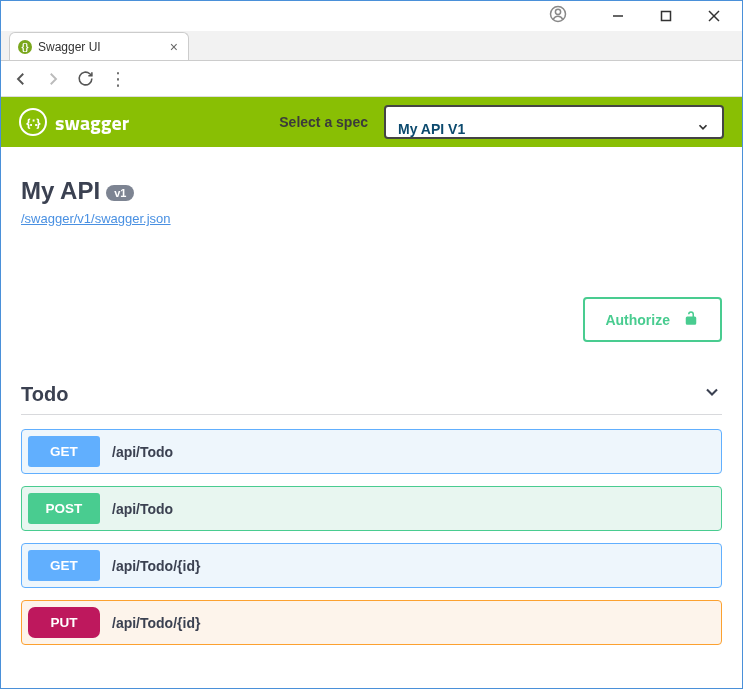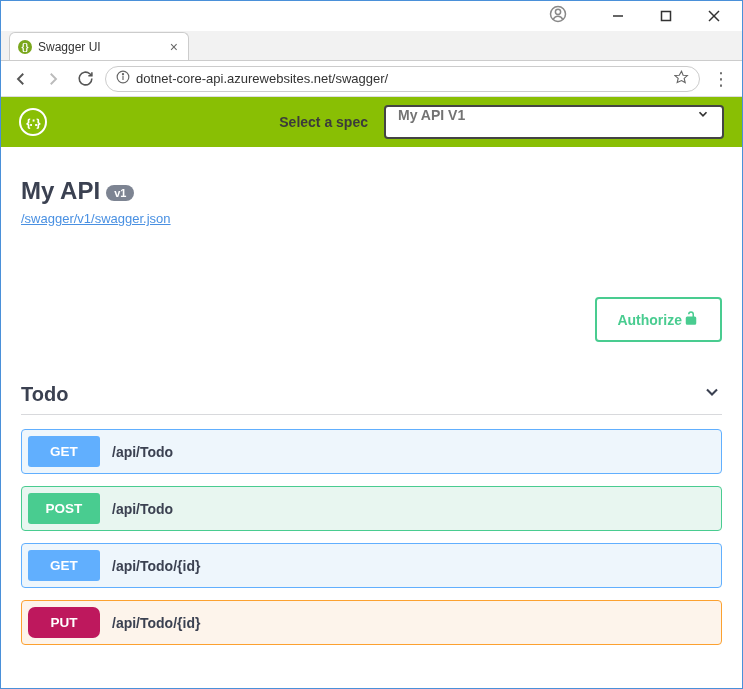--- a/index.html
+++ b/index.html
@@ -23,35 +23,35 @@
 .urlbar { flex: 1; height: 26px; border: 1px solid #ccc; border-radius: 13px; display: flex; align-items: center; padding: 0 10px; font-size: 13px; color: #333; gap: 6px; }
 .urlbar .info-icon { color: #666; }
 .urlbar .star { margin-left: auto; color: #666; }
 .menu-dots { font-size: 18px; color: #666; padding: 0 4px; cursor: pointer; }
 
 
 .swagger-header { background: #89bf04; height: 50px; display: flex; align-items: center; padding: 0 18px; gap: 16px; }
 .swagger-logo { display: flex; align-items: center; gap: 8px; color: #fff; font-weight: bold; font-size: 20px; font-family: "Titillium Web", Arial, sans-serif; }
 .swagger-logo .logo-icon { width: 28px; height: 28px; border: 2.5px solid #fff; border-radius: 50%; display: flex; align-items: center; justify-content: center; font-size: 12px; font-weight: bold; letter-spacing: -1px; }
 .spec-label { color: #3b3b3b; font-weight: bold; font-size: 14px; margin-left: auto; }
-.spec-select { flex: 0 0 340px; height: 34px; background: #fff; border: 2px solid #444; border-radius: 4px; display: flex; align-items: flex-start; padding: 0 12px; font-size: 14px; font-weight: bold; color: #737373; justify-content: space-between; cursor: pointer; }
+.spec-select { flex: 0 0 340px; height: 34px; background: #fff; border: 2px solid #444; border-radius: 4px; display: flex; align-items: flex-end; padding: 0 12px; font-size: 14px; font-weight: bold; color: #0c4a6e; justify-content: space-between; cursor: pointer; }
 
 
 .content { padding: 30px 20px 0 20px; height: calc(689px - 30px - 28px - 36px - 50px); overflow-y: scroll; }
 .content::-webkit-scrollbar { width: 16px; }
 .content::-webkit-scrollbar-track { background: #f1f1f1; }
 .content::-webkit-scrollbar-thumb { background: #c1c1c1; border-radius: 2px; }
 
 .api-title-row { display: flex; align-items: flex-start; gap: 6px; }
 .api-title { font-size: 24px; font-weight: 800; color: #3b4151; font-family: Arial, sans-serif; }
 .api-version { background: #7d8492; color: #fff; font-size: 11px; font-weight: bold; padding: 2px 8px; border-radius: 12px; margin-top: 8px; }
 .api-link { color: #4990e2; font-size: 13px; text-decoration: underline; display: inline-block; margin-top: 6px; }
 
 .authorize-row { display: flex; justify-content: flex-end; margin-top: 70px; margin-bottom: 30px; }
-.authorize-btn { border: 2px solid #49cc90; color: #49cc90; background: #fff; font-weight: bold; font-size: 14px; padding: 10px 20px; border-radius: 4px; display: flex; align-items: center; cursor: pointer; }
+.authorize-btn { border: 2px solid #49cc90; color: #49cc90; background: #fff; font-weight: bold; font-size: 14px; padding: 10px 20px; border-radius: 4px; display: flex; align-items: center; gap: 12px; cursor: pointer; }
 
 .section-header { display: flex; align-items: center; justify-content: space-between; padding: 10px 0 8px 0; border-bottom: 1px solid rgba(59,65,81,0.2); margin-bottom: 14px; cursor: pointer; }
 .section-title { font-size: 20px; font-weight: 700; color: #3b4151; }
 
 .op { border-radius: 4px; margin-bottom: 12px; display: flex; align-items: center; padding: 6px; gap: 12px; }
 .op-get { background: #eef6fc; border: 1px solid #61affe; }
 .op-post { background: #e8f6f0; border: 1px solid #49cc90; }
 .op-put { background: #fdf4eb; border: 1px solid #fca130; }
 .op-method { width: 72px; text-align: center; color: #fff; font-weight: bold; font-size: 13.5px; padding: 8px 9px; border-radius: 3px; }
 .op-get .op-method { background: #61affe; }
@@ -106,41 +106,27 @@
     <svg width="18" height="18" viewBox="0 0 24 24" fill="none" stroke="#bbb" stroke-width="2.5">
         <path d="M9 5l7 7-7 7"></path>
       </svg>
   </div>
   <div class="nav-btn">
     <svg width="17" height="17" viewBox="0 0 24 24" fill="none" stroke="#555" stroke-width="2.2">
         <path d="M21 12a9 9 0 1 1-3-6.7L21 8"></path>
         <path d="M21 3v5h-5"></path>
       </svg>
   </div>
-  <div class="urlbar">
-    <span class="info-icon">
-      <svg width="14" height="14" viewBox="0 0 24 24" fill="none" stroke="#666" stroke-width="2">
-          <circle cx="12" cy="12" r="10"></circle>
-          <line x1="12" y1="10" x2="12" y2="17"></line>
-          <circle cx="12" cy="7" r="1" fill="#666"></circle>
-        </svg>
-    </span>
-    <span>dotnet-core-api.azurewebsites.net/swagger/</span>
-    <span class="star">
-      <svg width="15" height="15" viewBox="0 0 24 24" fill="none" stroke="#666" stroke-width="1.8">
-          <path d="M12 2l2.6 6.3 6.8.6-5.1 4.6 1.6 6.6L12 16.9 5.1 20l1.6-6.6L1.6 8.9l6.8-.6z"></path>
-        </svg>
-    </span>
-  </div>
   <div class="menu-dots">⋮</div>
 </div>
 
 <div class="swagger-header">
   <div class="swagger-logo">
     <span class="logo-icon">{∴}</span>
+    <span>swagger</span>
   </div>
   <div class="spec-label">Select a spec</div>
   <div class="spec-select">
     <span>My API V1</span>
     <span>
       <svg width="14" height="14" viewBox="0 0 24 24" fill="none" stroke="#333" stroke-width="3">
           <path d="M6 9l6 6 6-6"></path>
         </svg>
     </span>
   </div>

